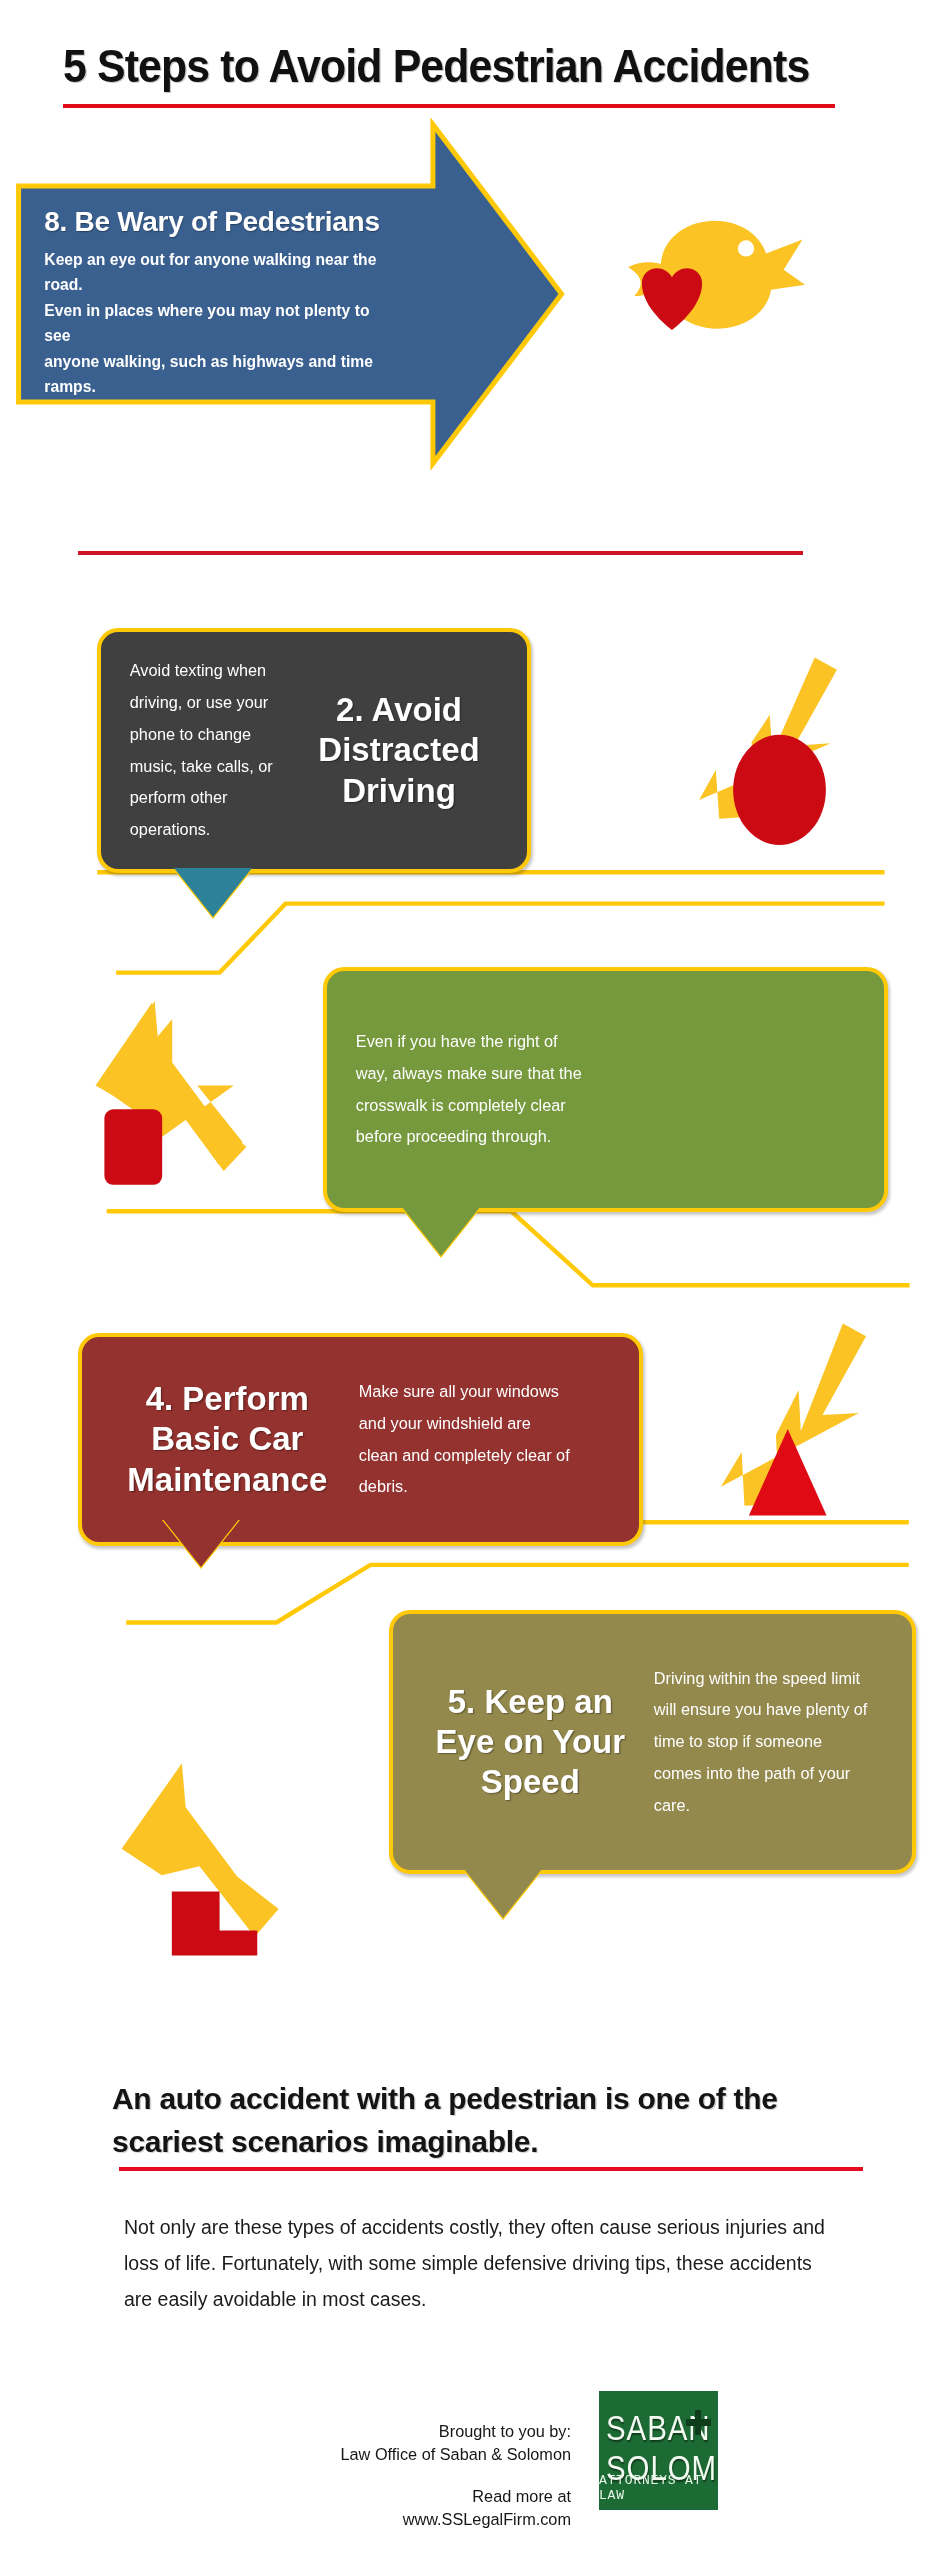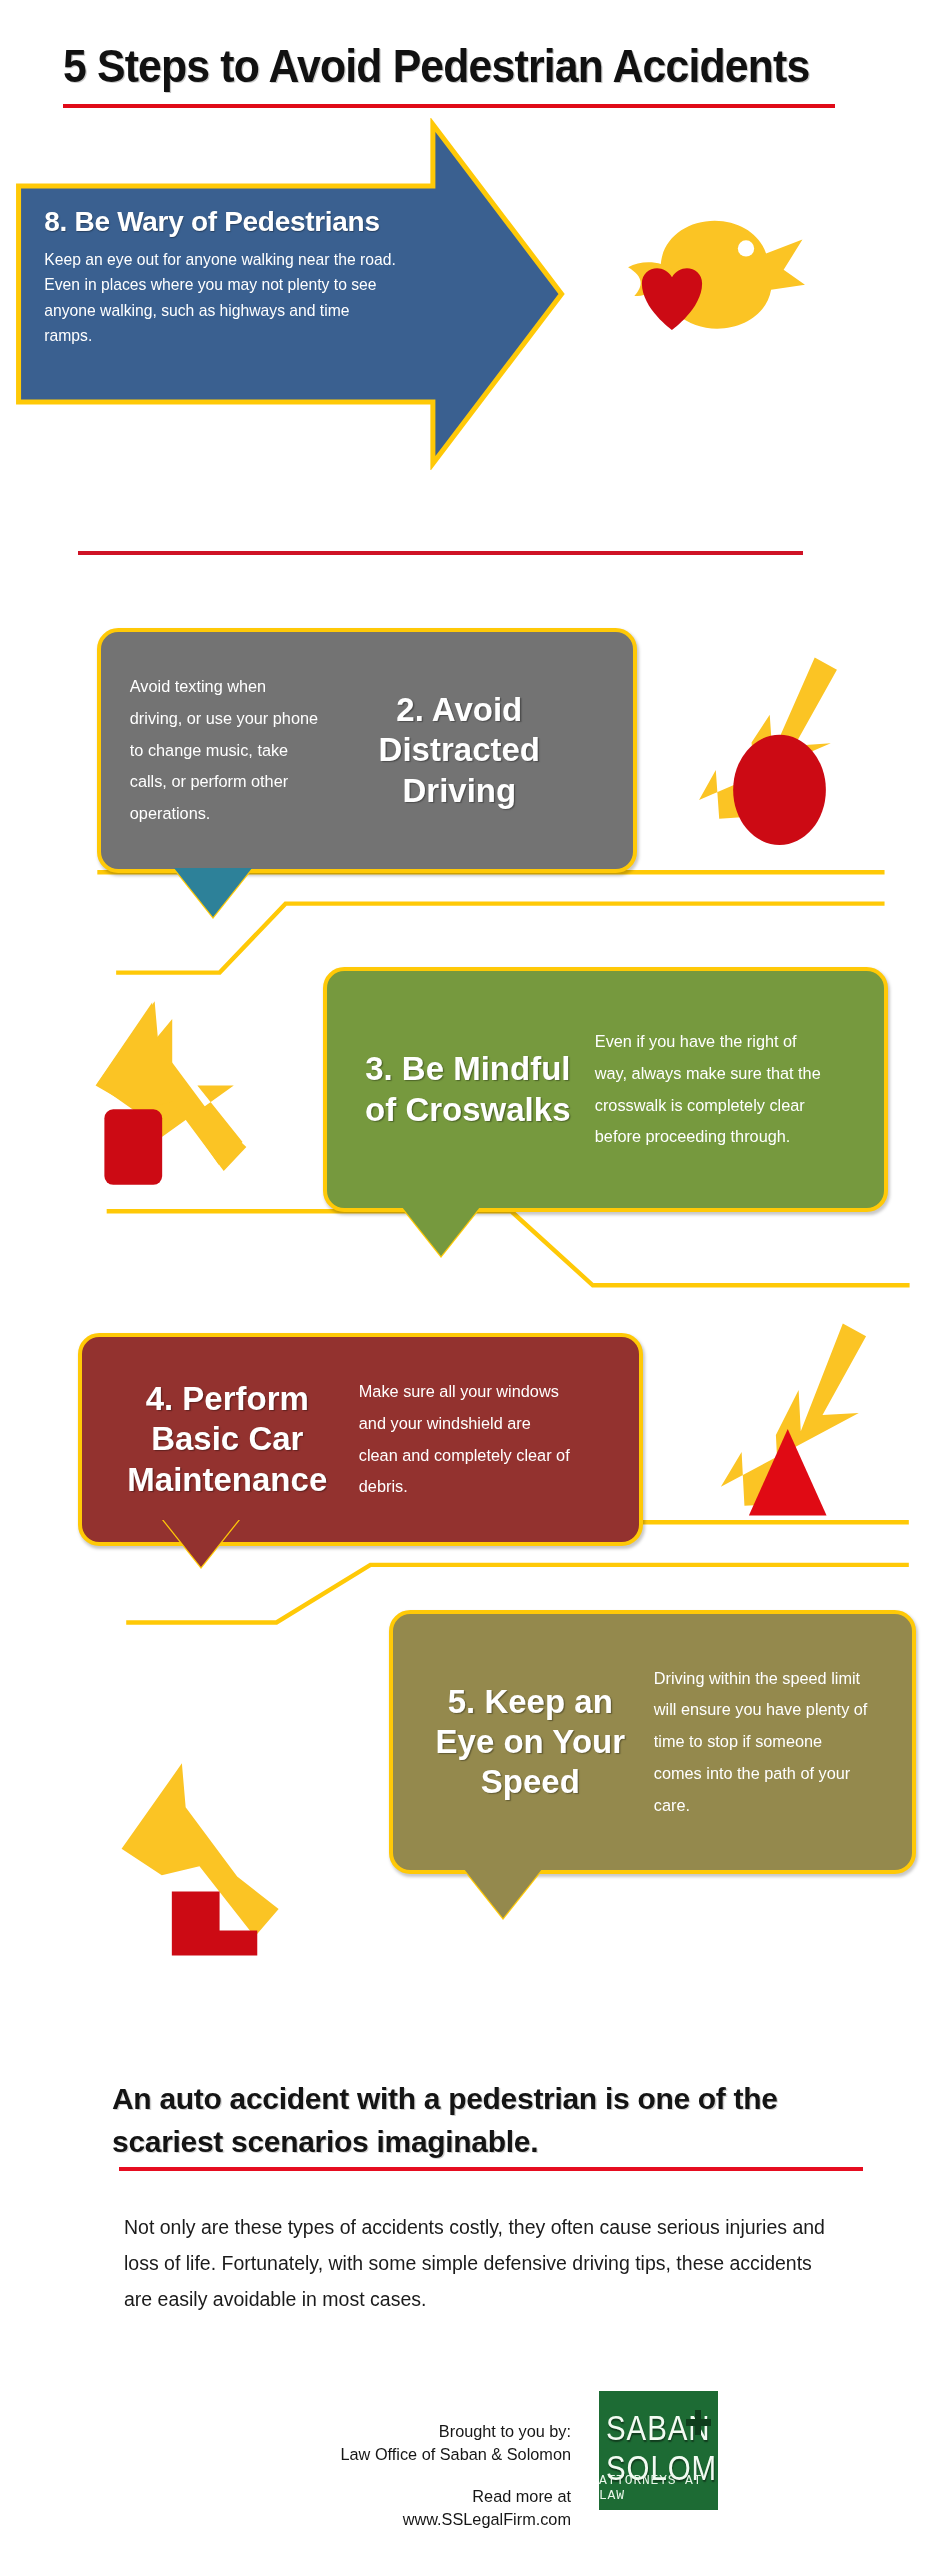--- a/index.html
+++ b/index.html
@@ -63,20 +63,21 @@
     font-family: "Liberation Sans Narrow", "Liberation Sans", sans-serif;
     letter-spacing: -0.3px;
     margin-bottom: 8.8px;
     text-shadow: 0.6px 0.6px 1.3px rgba(0,0,0,0.35);
   }
   .arrow1-body {
     font-size: 15.7px;
     line-height: 1.62;
     font-family: "Liberation Sans Narrow", "Liberation Sans", sans-serif;
     letter-spacing: 0px;
+    font-weight: bold;
   }
 
   .icon1 {
     position: absolute;
     left: 603px;
     top: 207px;
     width: 207px;
     height: 188px;
   }
 
@@ -121,21 +122,21 @@
     padding: 0 7.5px;
   }
   .tail {
     position: absolute;
     width: 0; height: 0;
     border-left: 39px solid transparent;
     border-right: 39px solid transparent;
   }
 
   
-  #bubble2 { left: 97px; top: 628px; width: 540px; height: 245px; background: #737373; }
+  #bubble2 { left: 97px; top: 628px; width: 434px; height: 245px; background: #404040; }
   #bubble2 .col-body  { width: 207px; }
   #bubble2 .col-title { width: 260px; }
   #tail2 { left: 174px; top: 868px; border-top: 49px solid #2d8199;
            filter: drop-shadow(0 2.5px 0 #FFC907); }
 
   #bubble3 { left: 323px; top: 967px; width: 565px; height: 245px; background: #76993e; }
   #bubble3 .col-title { width: 239px; }
   #bubble3 .col-body  { width: 245px; }
   #tail3 { left: 402px; top: 1207px; border-top: 49px solid #76993e;
            filter: drop-shadow(0 2.5px 0 #FFC907); }
@@ -316,21 +317,20 @@
 
   <div class="iconbox" style="left:678px; top:647px; width:188px; height:201px;">
     <svg viewBox="0 0 300 320" xmlns="http://www.w3.org/2000/svg">
       <path d="M28 236 L58 190 L58 268 L118 268 L118 150 L150 108 L150 170 L228 22
                L262 44 L186 160 L244 160 Z" fill="#FBC424" transform="rotate(-4 150 160)"></path>
       <ellipse cx="162" cy="228" rx="74" ry="88" fill="#CC0A14"></ellipse>
     </svg>
   </div>
 
   <div class="bubble" id="bubble3">
-    <div class="col-title">3. Be Mindful of Croswalks</div>
     <div class="col-body">Even if you have the right of way, always make sure that the crosswalk is completely clear before proceeding through.</div>
   </div>
   <div class="tail" id="tail3"></div>
 
   <div class="iconbox" style="left:78px; top:985px; width:201px; height:201px;">
     <svg viewBox="0 0 320 320" xmlns="http://www.w3.org/2000/svg">
       <path d="M28 160 L118 28 L122 88 L150 54 L150 180 L224 286 L262 250 L190 160
                L248 160 L128 246 L90 196 L28 160 Z" fill="#FBC424"></path>
       <path d="M30 158 L122 26 L128 94 L210 204 L268 258 L232 296 L150 186 L90 200 Z" fill="#FBC424"></path>
       <rect x="42" y="198" width="92" height="120" rx="14" fill="#CC0A14"></rect>

